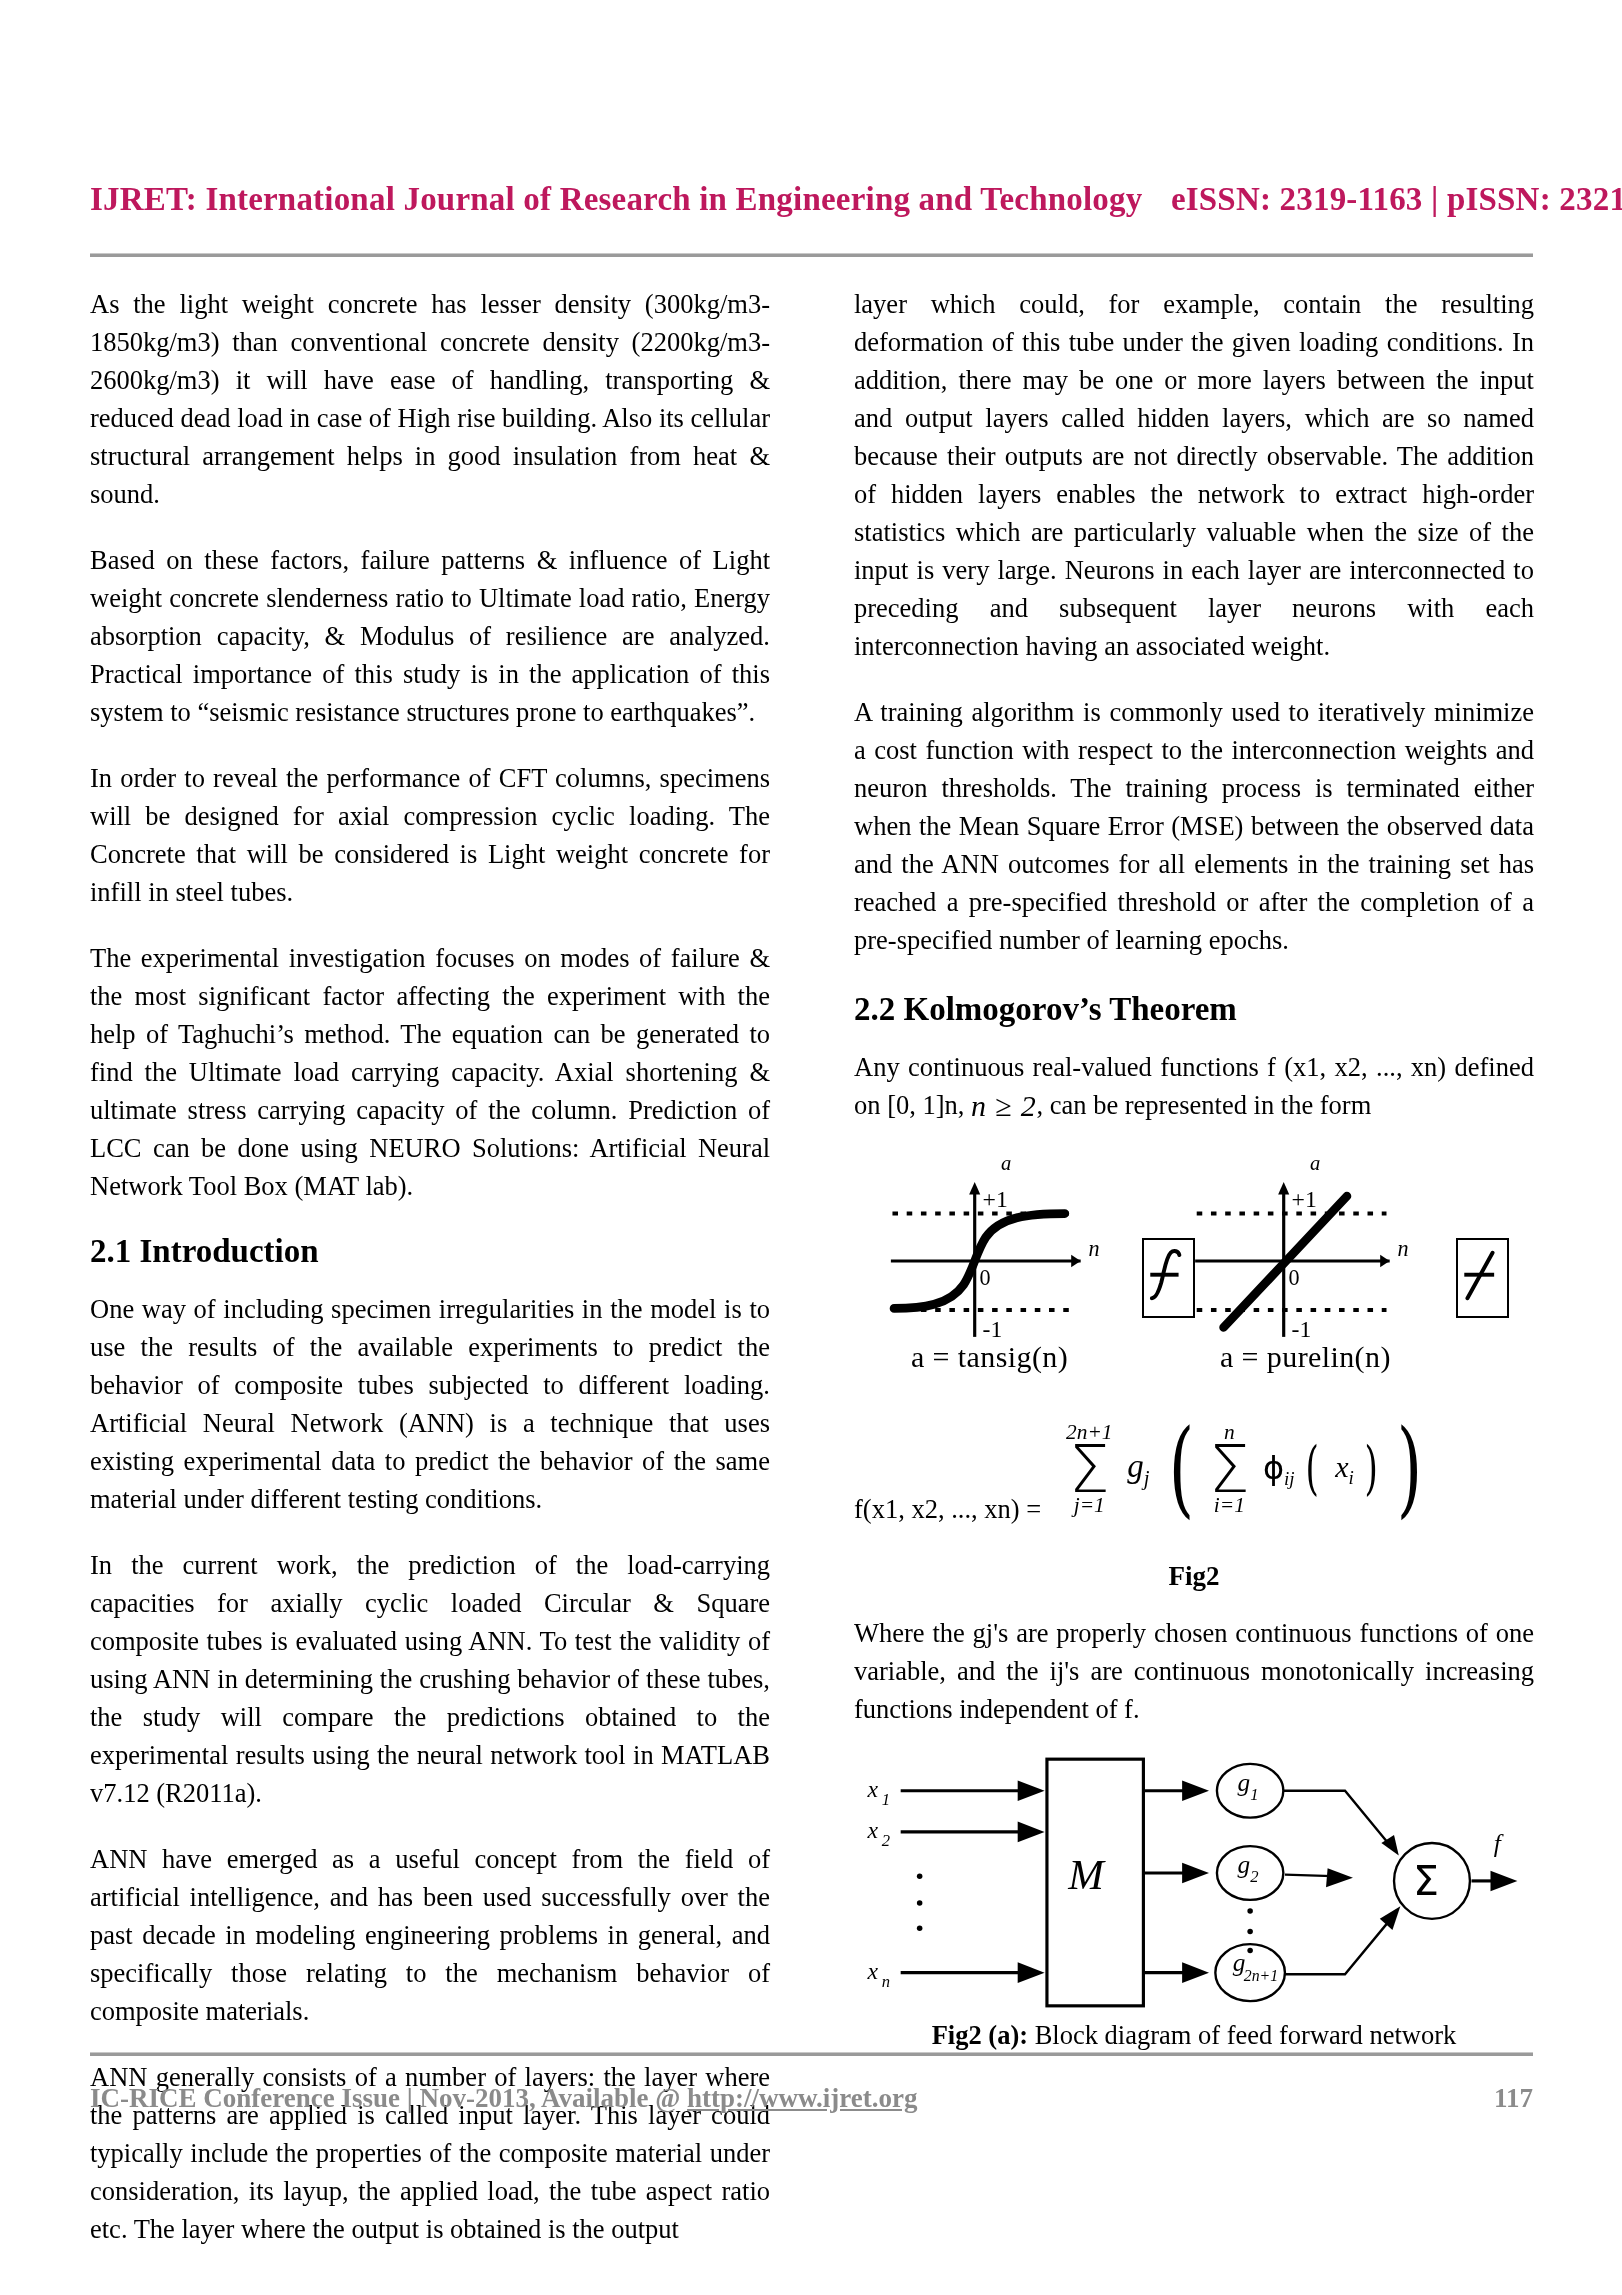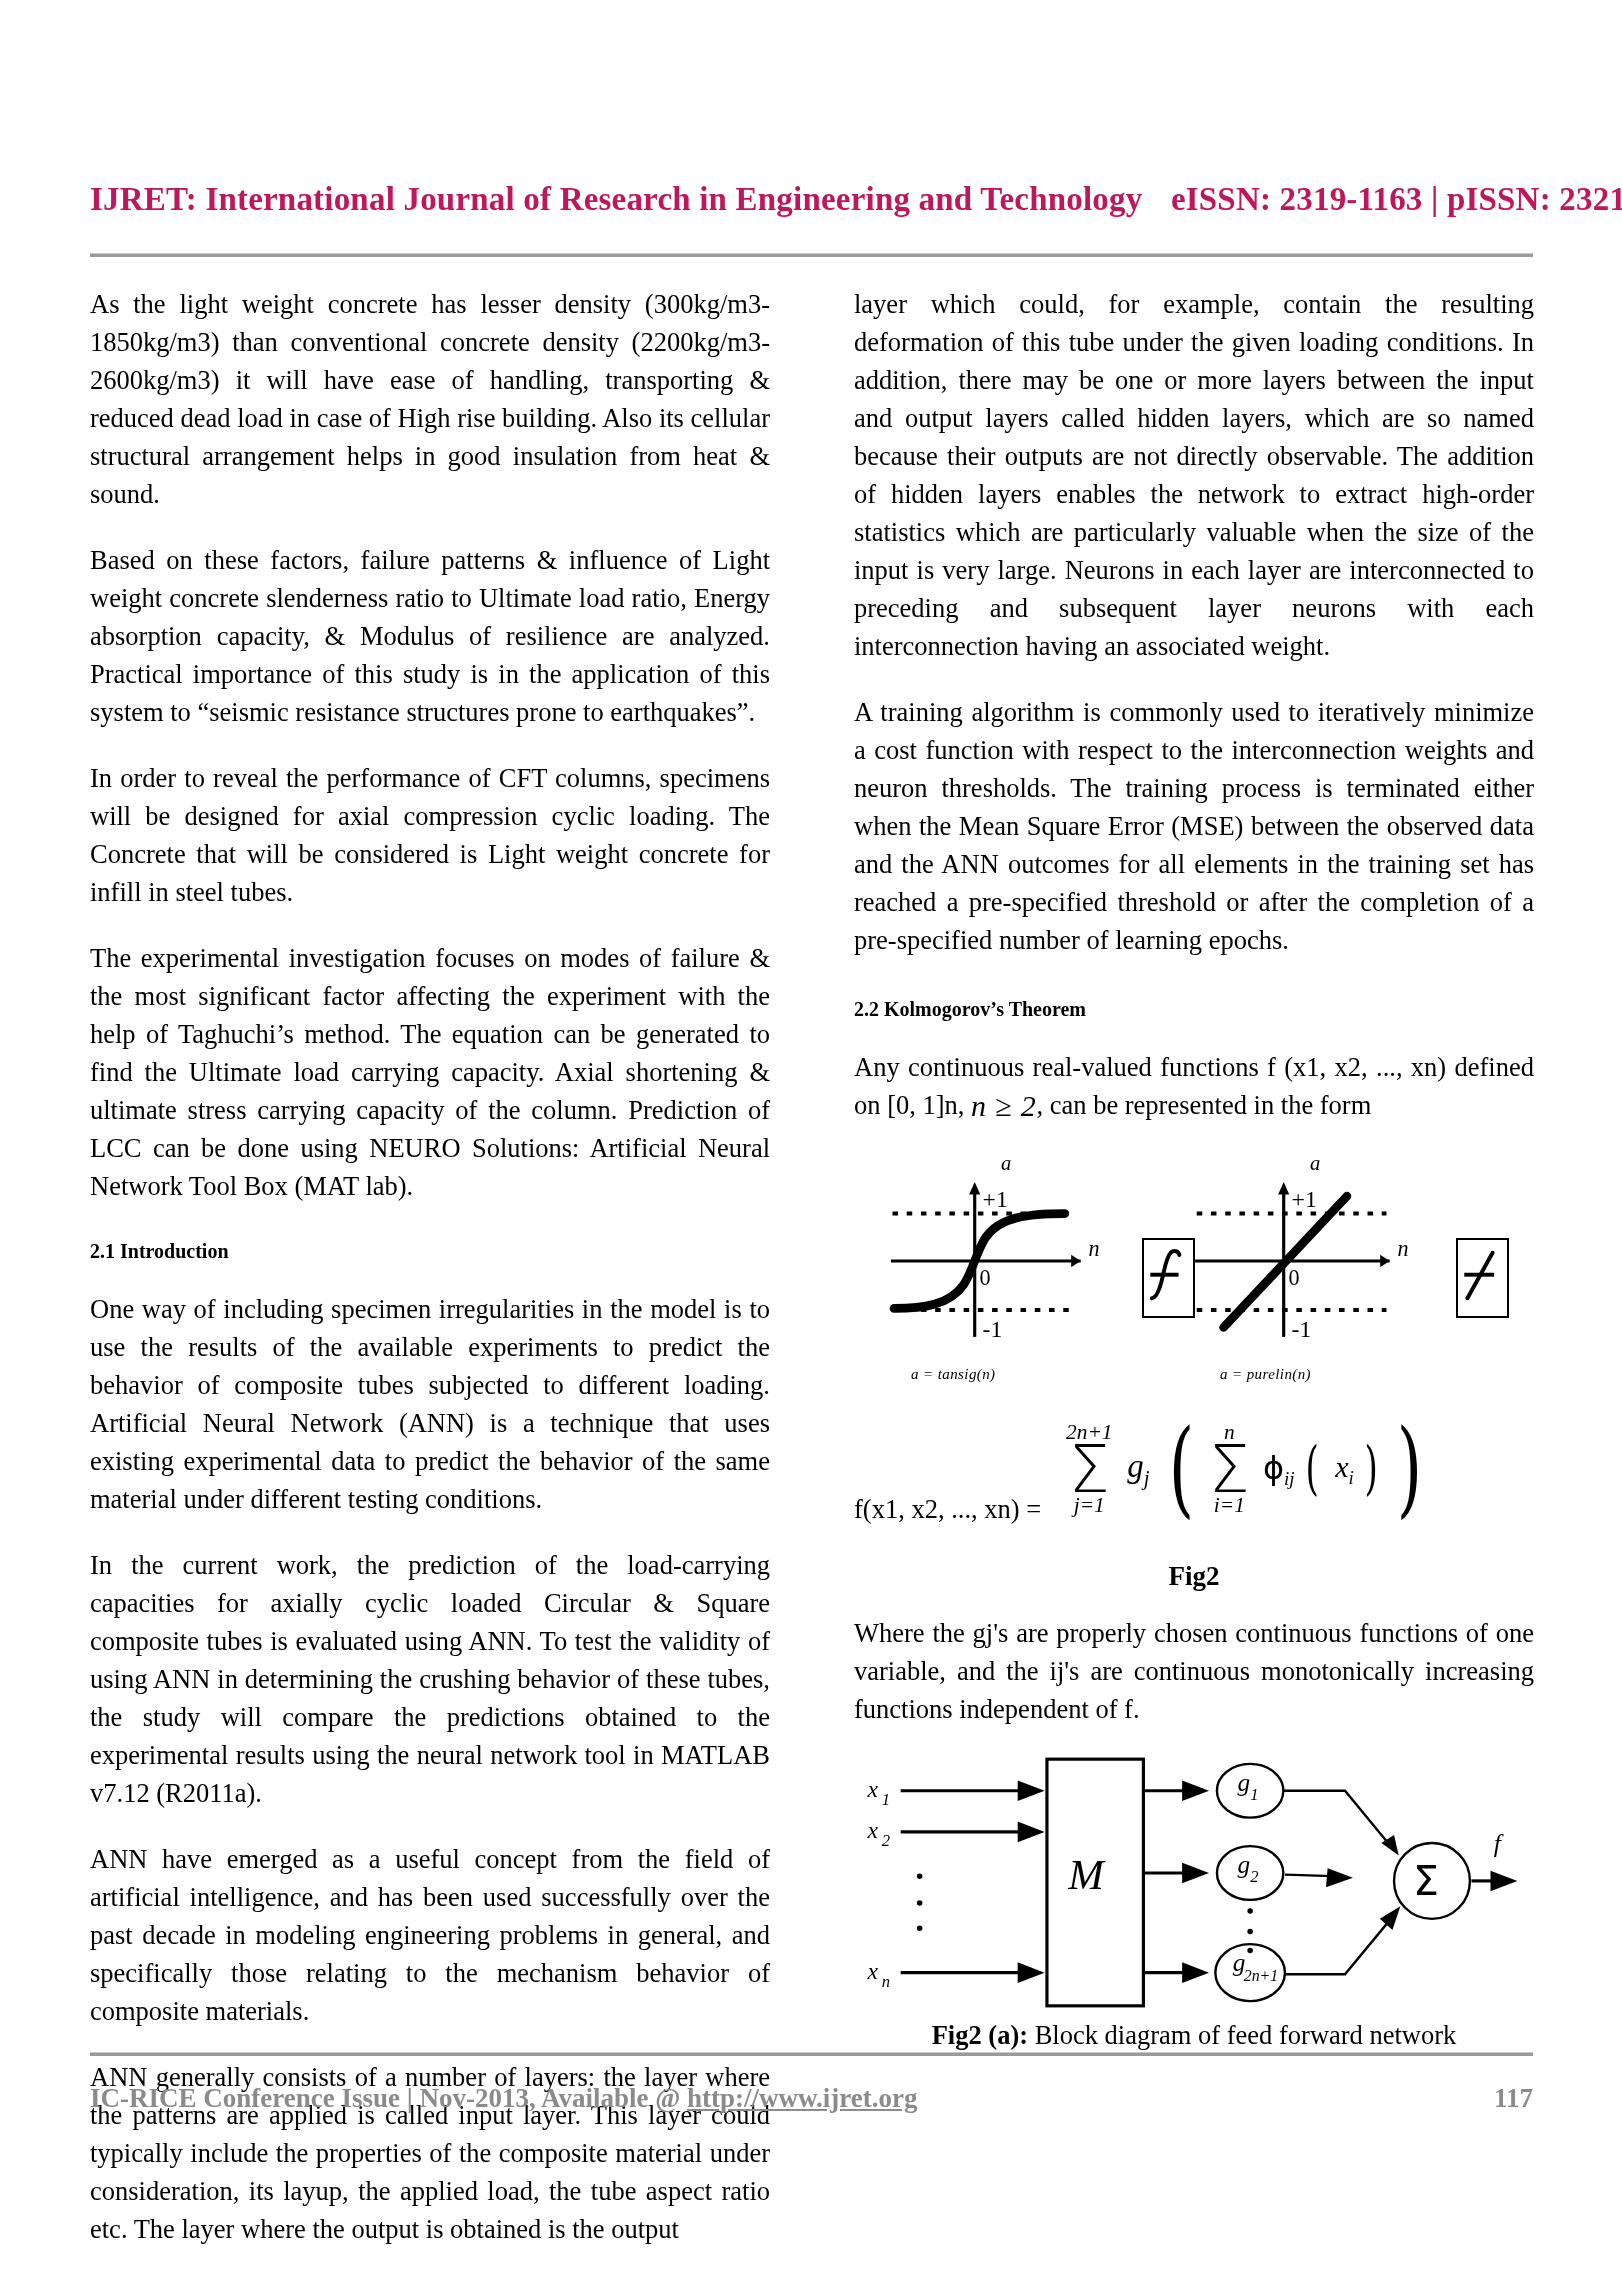--- a/index.html
+++ b/index.html
@@ -69,21 +69,21 @@
 
   h2.sec {
     margin: 35px 0 24px 0;
     font-size: 28.5px;
     line-height: 36px;
     font-weight: bold;
     color: #000;
   }
   h3.subsec {
     margin: 27px 0 20.6px 0;
-    font-size: 20px;
+    font-size: 33px;
     line-height: 36px;
     font-weight: bold;
     color: #000;
   }
   h3.subsec.tight { margin-top: 32px; }
 
   .inline-math {
     font-style: italic;
     font-family: "Liberation Serif", "DejaVu Serif", serif;
     font-size: 30px;
@@ -117,23 +117,22 @@
   .tf-plot {
     position: absolute;
     left: 0;
     top: 22px;
     width: 238px;
     height: 170px;
   }
   .tf-caption {
     position: absolute;
     left: 30px;
-    top: 214px;
-    font-style: italic;
-    font-size: 15px;
+    top: 188px;
+    font-size: 30px;
     letter-spacing: 0.4px;
   }
   .tf-box {
     position: absolute;
     top: 86px;
     width: 49px;
     height: 76px;
     border: 2.4px solid #000;
     background: #fff;
   }

